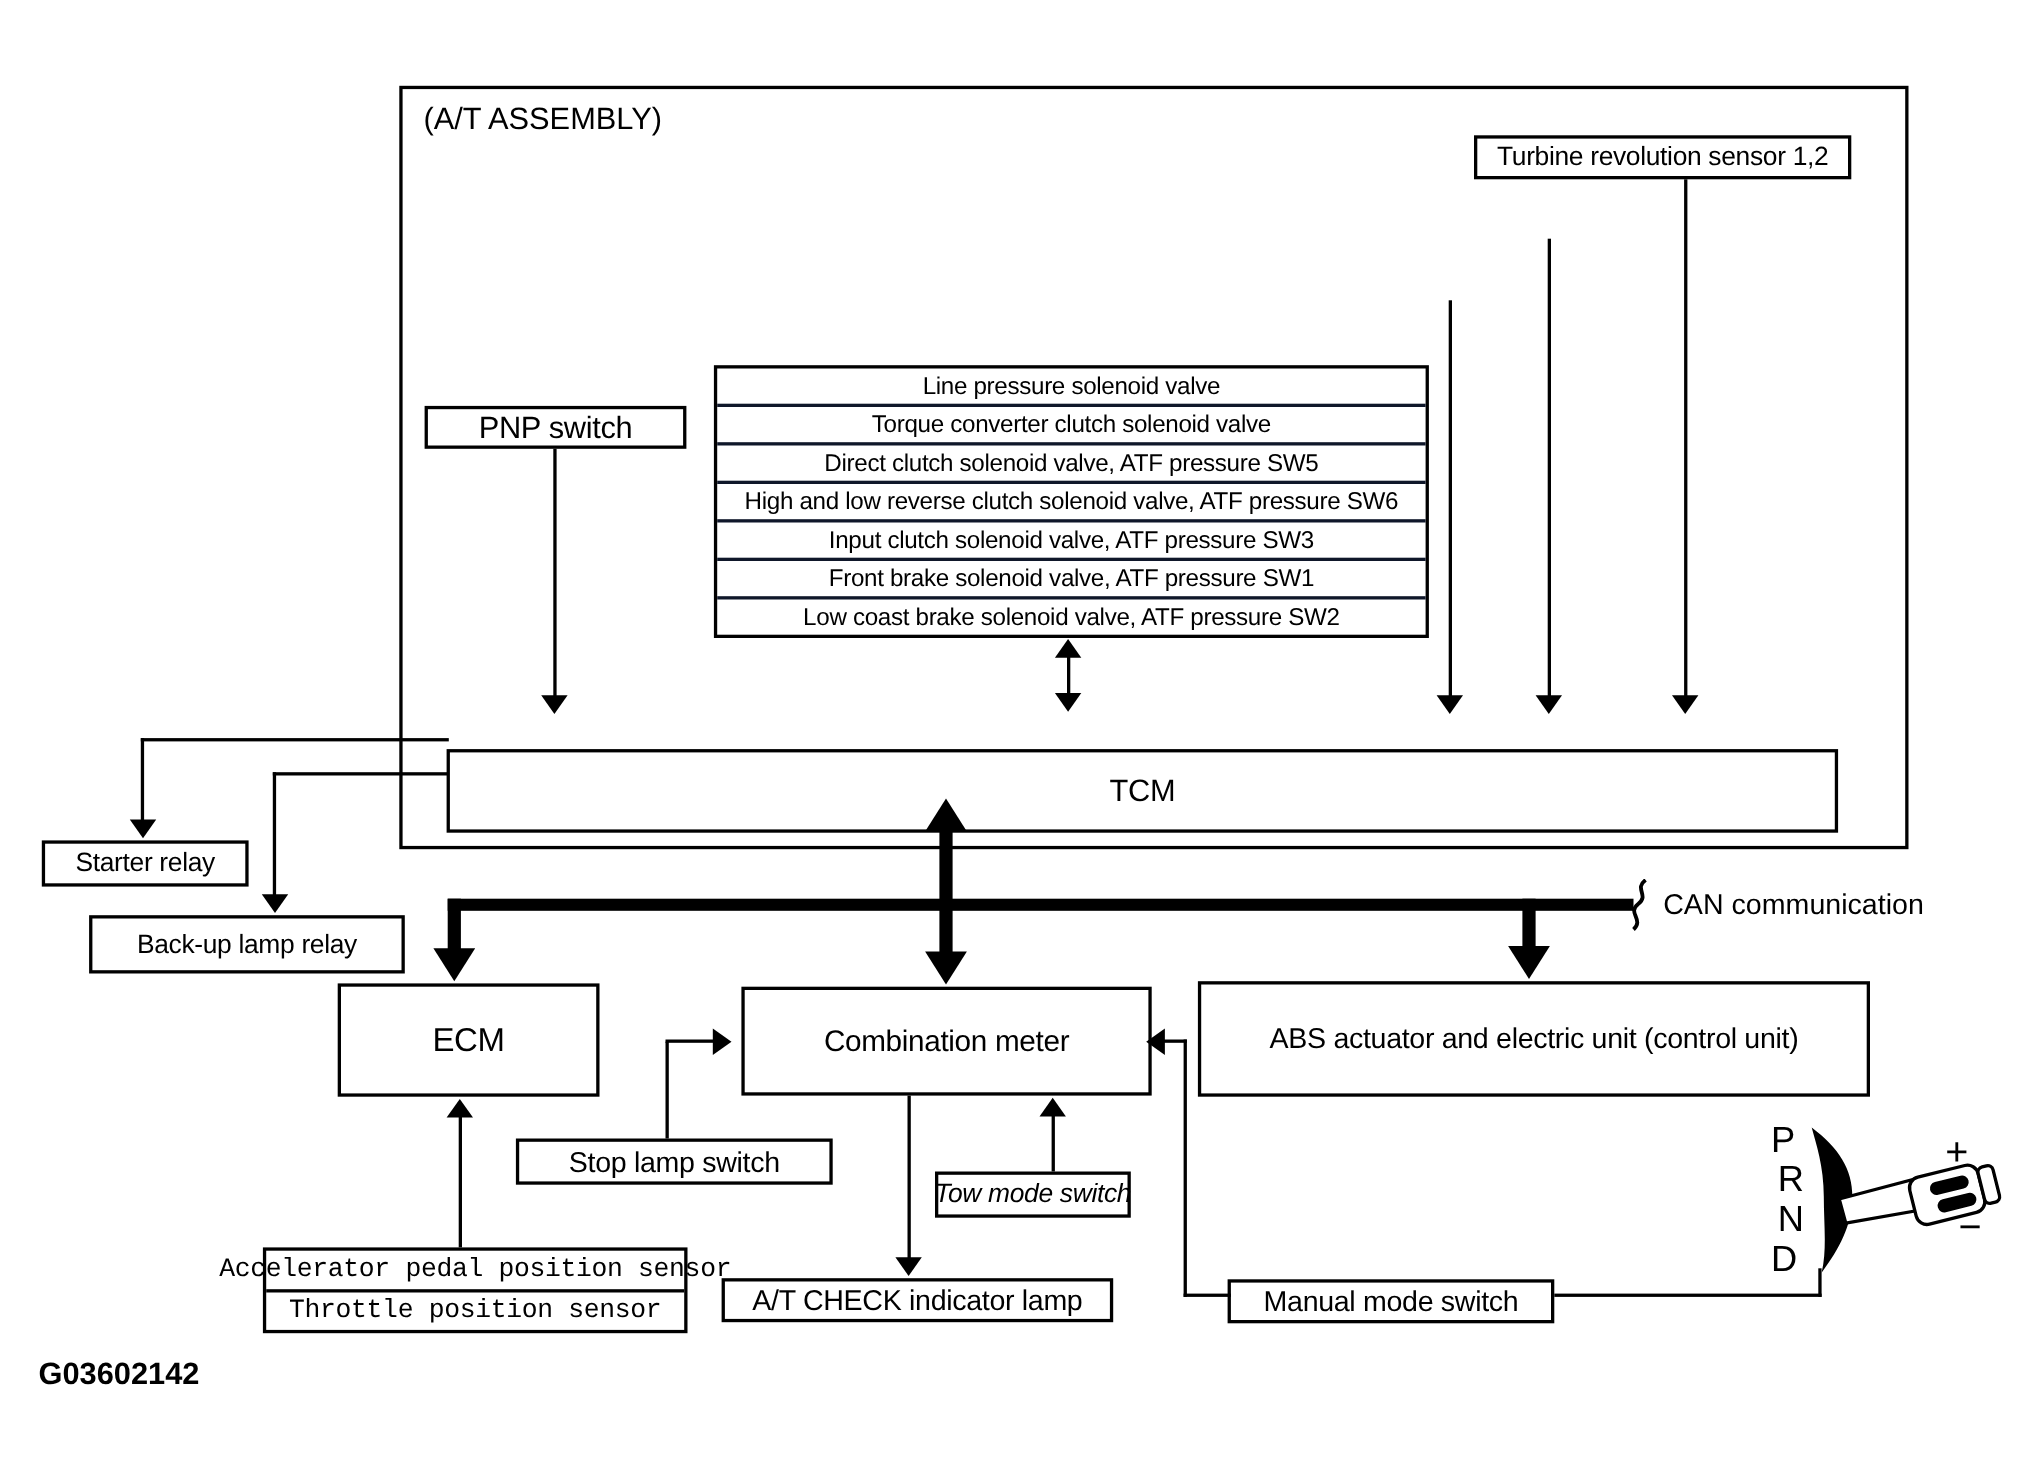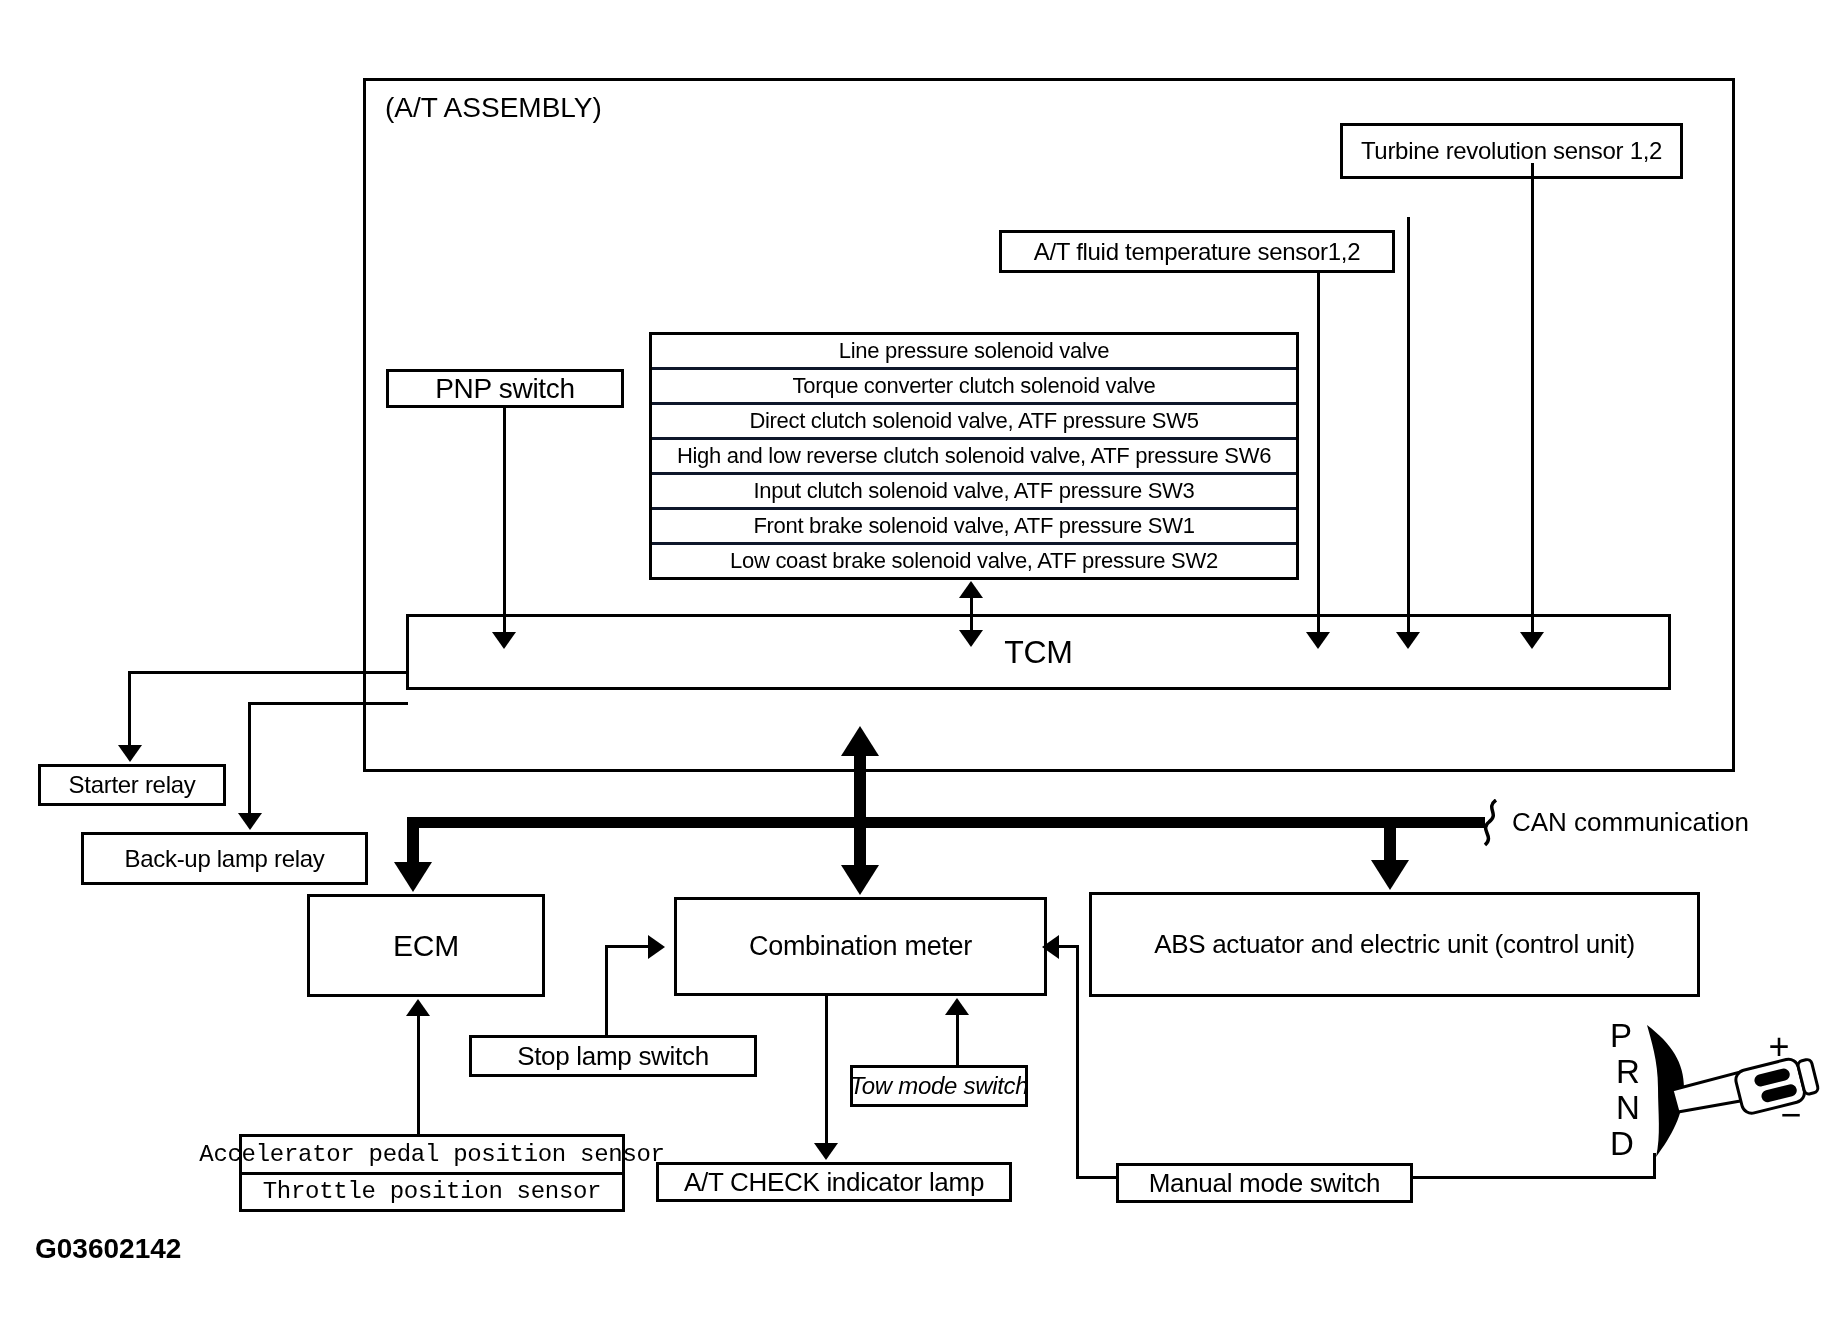--- a/index.html
+++ b/index.html
@@ -27,36 +27,35 @@
   .srow + .srow{border-top:3px solid #0f172a;}
 </style>
 </head>
 <body>
 
 <div id="canvas">
 
   <div class="box" style="left:363px;top:78px;width:1372px;height:694px;background:transparent;"></div>
   <div class="plain" style="left:385px;top:92px;font-size:28px;">(A/T ASSEMBLY)</div>
 
-  <div class="box" style="left:1340px;top:123px;width:343px;height:56px;">Turbine revolution sensor 1,2</div>
-  <div class="box" style="left:999px;top:230px;width:396px;height:43px;">A/T fluid temperature sensor1,2</div>
+  <div class="box" style="left:1340px;top:123px;width:343px;height:40px;">Turbine revolution sensor 1,2</div>
 
   <div class="box" style="left:386px;top:369px;width:238px;height:39px;font-size:28px;">PNP switch</div>
 
   <div class="stack">
     <div class="srow">Line pressure solenoid valve</div>
     <div class="srow">Torque converter clutch solenoid valve</div>
     <div class="srow">Direct clutch solenoid valve, ATF pressure SW5</div>
     <div class="srow">High and low reverse clutch solenoid valve, ATF pressure SW6</div>
     <div class="srow">Input clutch solenoid valve, ATF pressure SW3</div>
     <div class="srow">Front brake solenoid valve, ATF pressure SW1</div>
     <div class="srow">Low coast brake solenoid valve, ATF pressure SW2</div>
   </div>
 
-  <div class="box" style="left:406px;top:614px;width:1265px;height:76px;font-size:32px;">TCM</div>
+  <div class="box" style="left:406px;top:681px;width:1265px;height:76px;font-size:28px;">TCM</div>
 
   <div class="box" style="left:38px;top:764px;width:188px;height:42px;">Starter relay</div>
   <div class="box" style="left:81px;top:832px;width:287px;height:53px;">Back-up lamp relay</div>
 
   <div class="box" style="left:307px;top:894px;width:238px;height:103px;font-size:30px;">ECM</div>
   <div class="box" style="left:674px;top:897px;width:373px;height:99px;font-size:27px;">Combination meter</div>
   <div class="box" style="left:1089px;top:892px;width:611px;height:105px;font-size:26px;">ABS actuator and electric unit (control unit)</div>
 
   <div class="box" style="left:469px;top:1035px;width:288px;height:42px;font-size:26px;">Stop lamp switch</div>
   <div class="box" style="left:850px;top:1065px;width:178px;height:42px;font-style:italic;">Tow mode switch</div>

